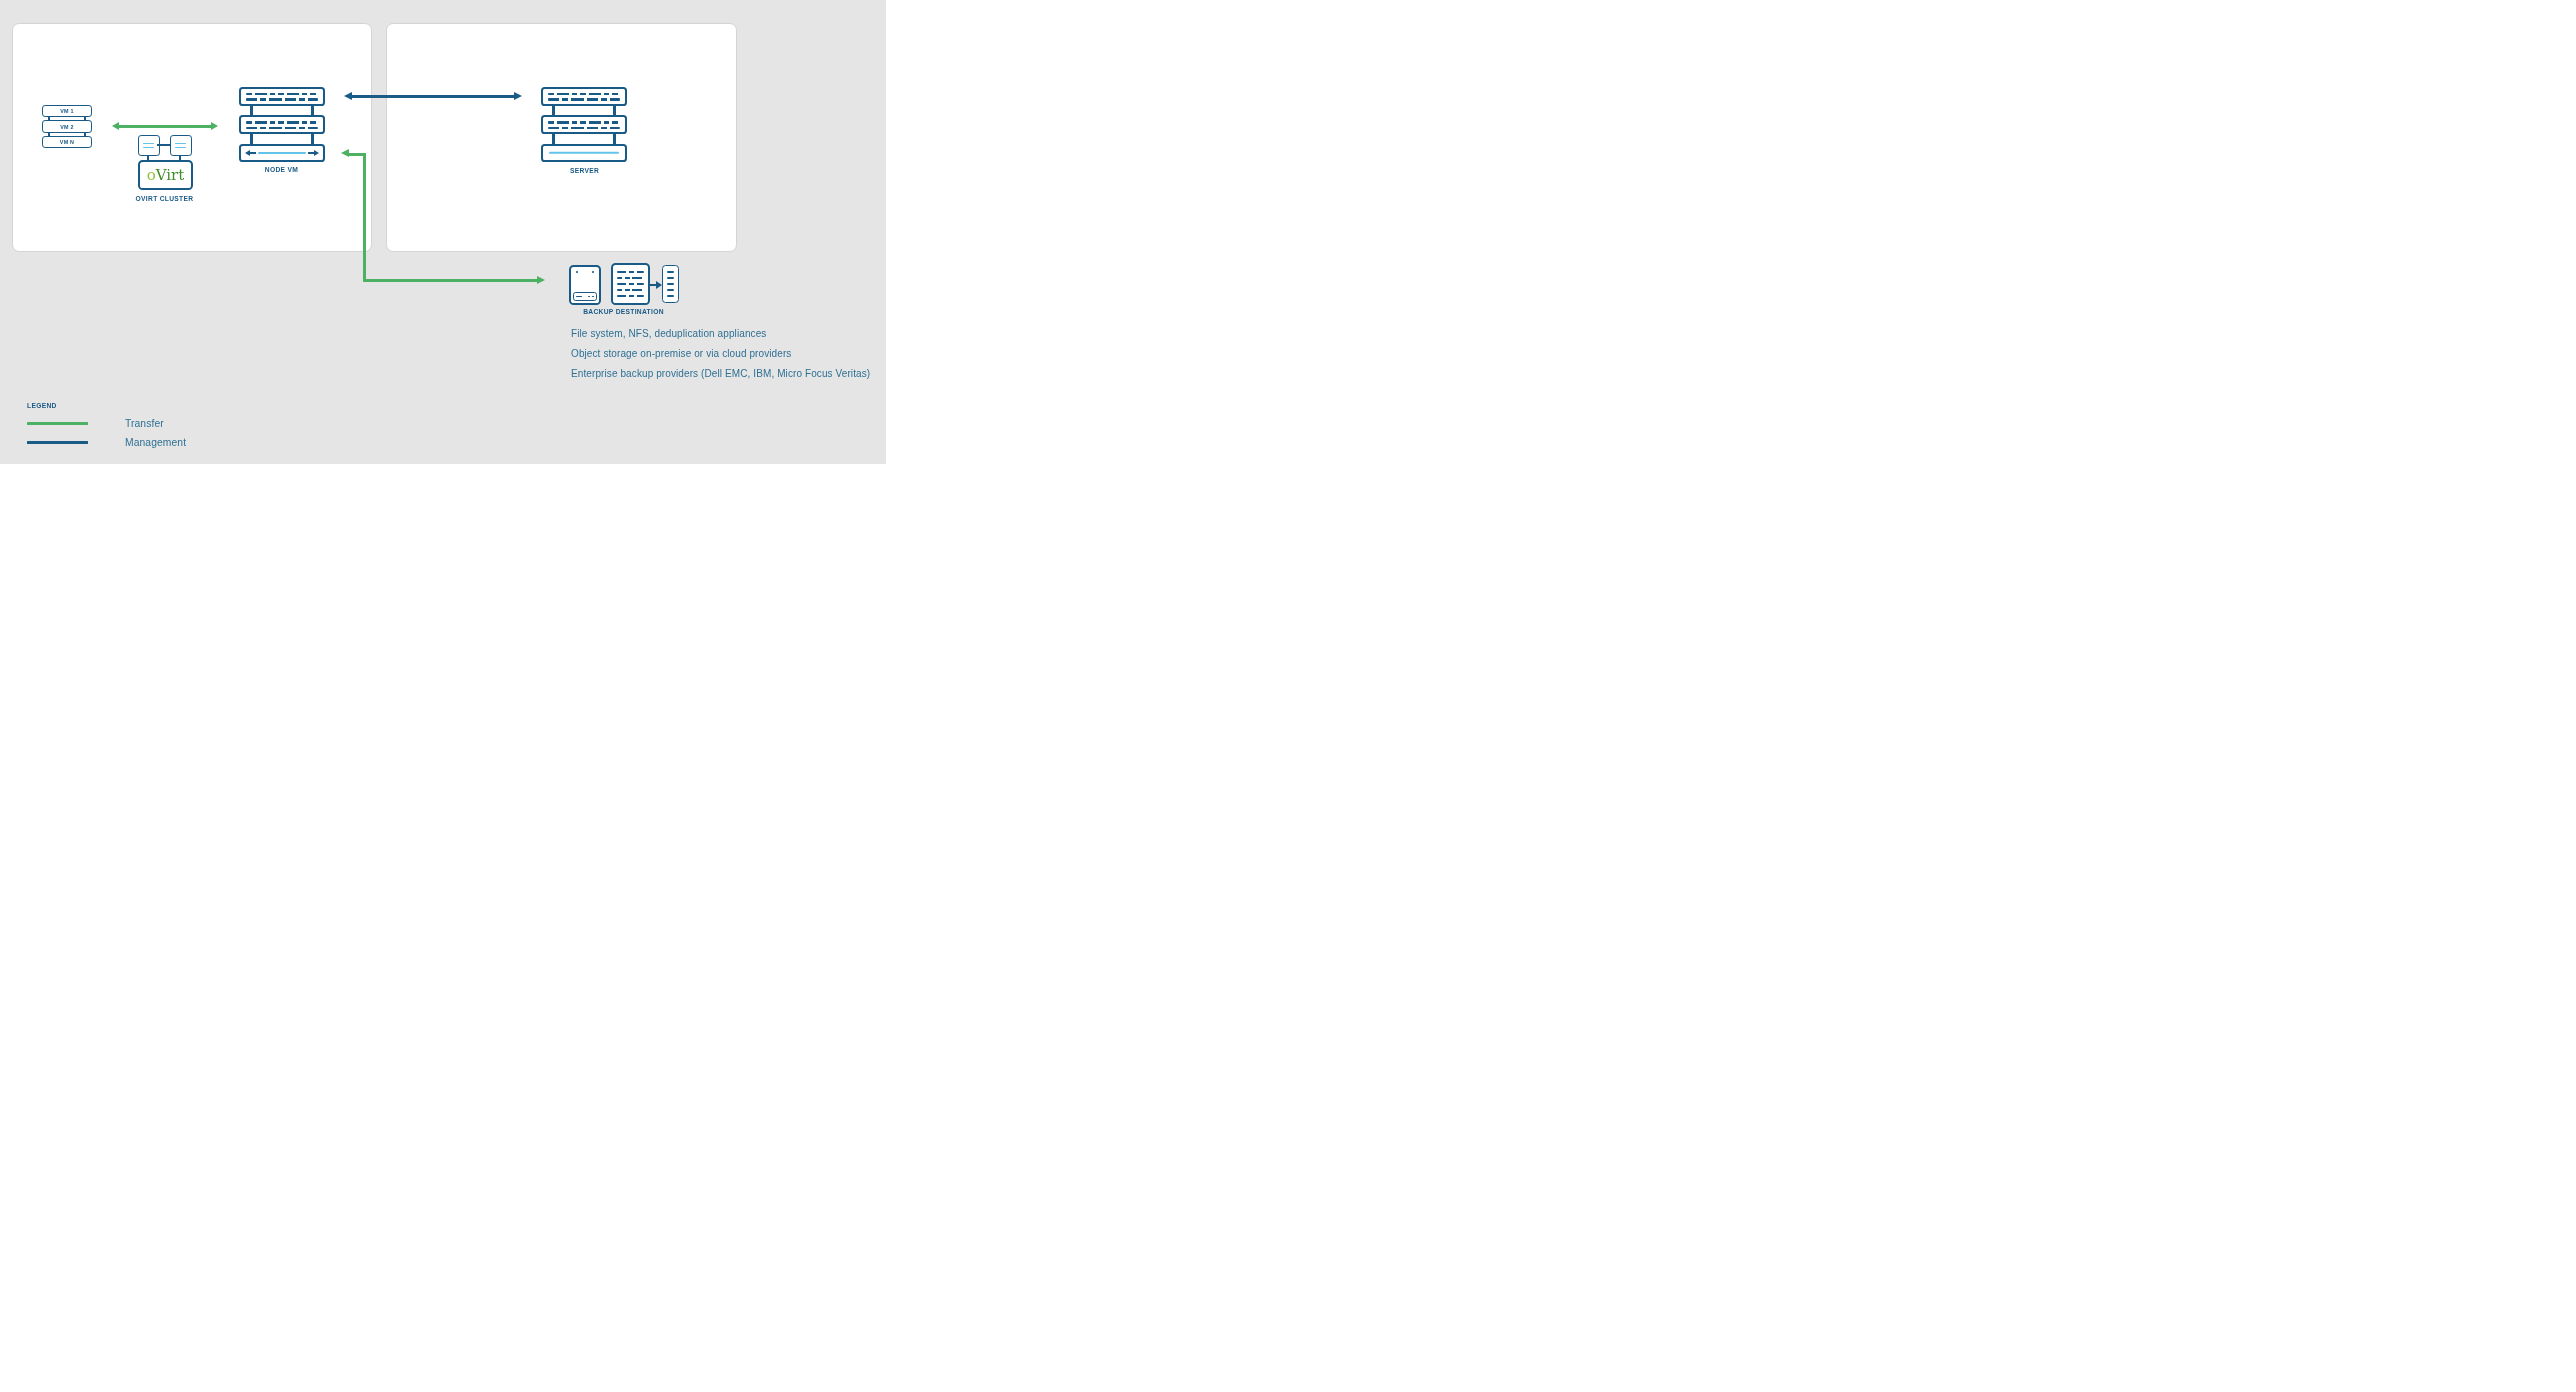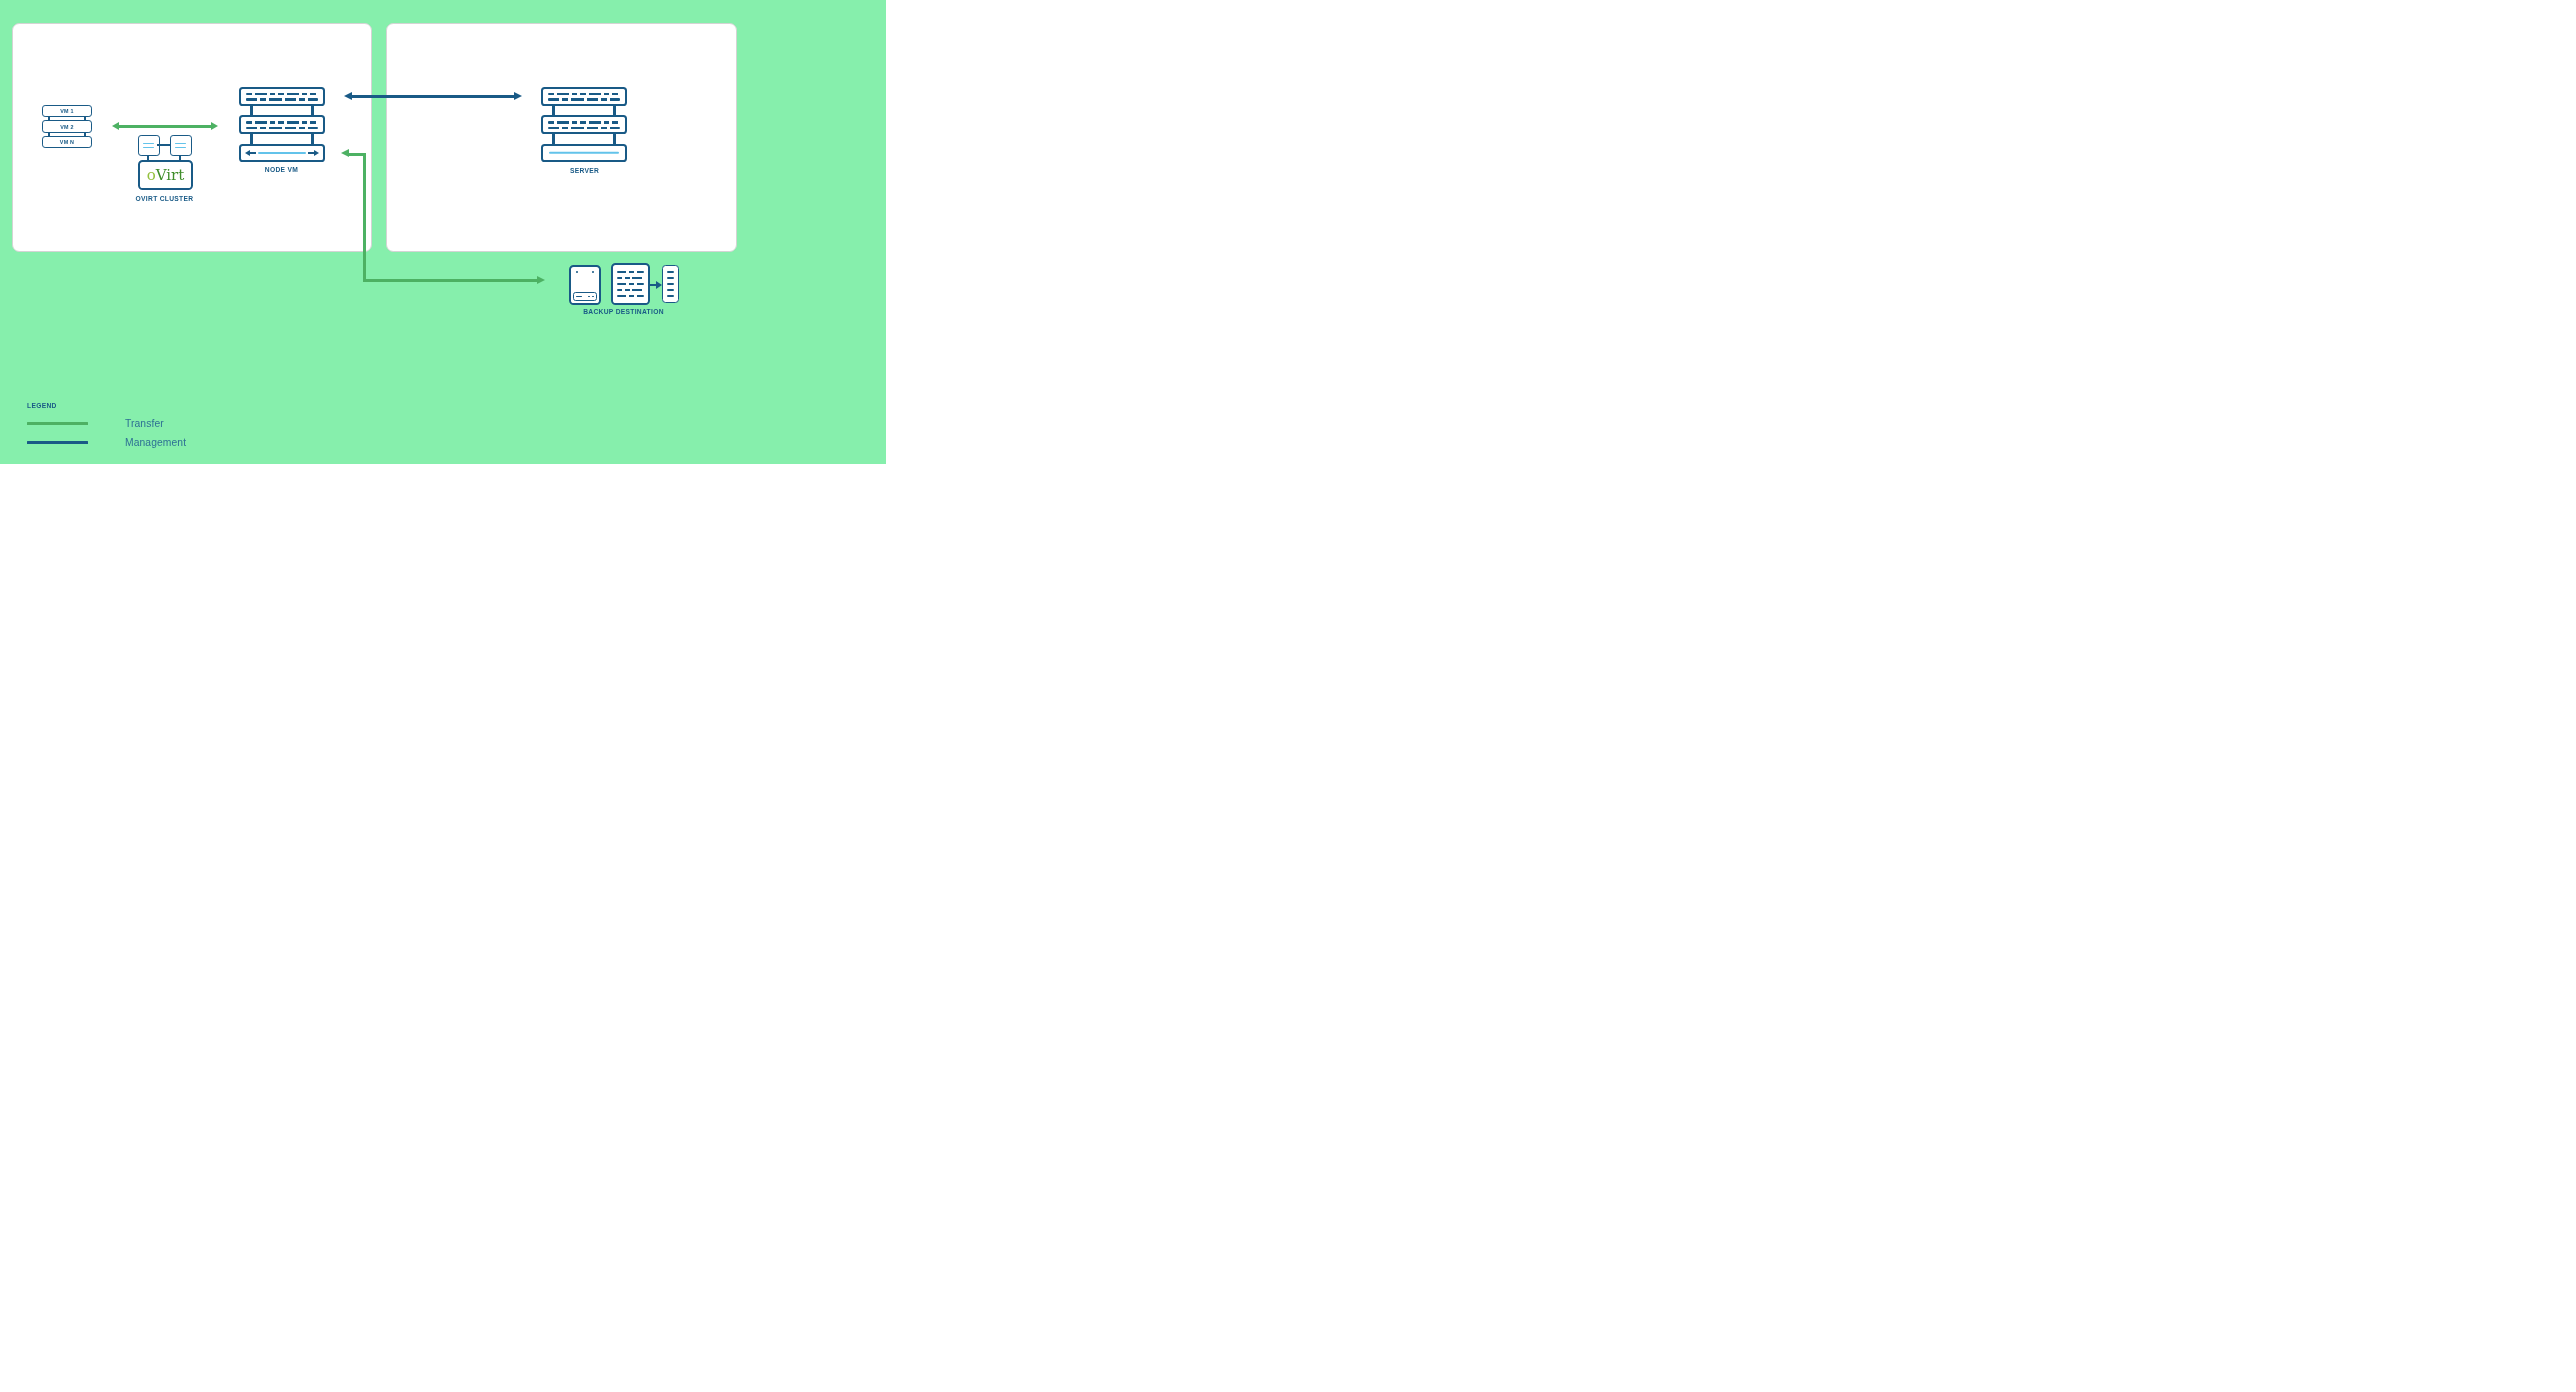--- a/index.html
+++ b/index.html
@@ -7,21 +7,21 @@
     --lblue:#63c3ea;
     --green:#4db163;
     --text:#2e7094;
     --ogreen:#94c13e;
     --vgreen:#3f8d2a;
     --pborder:#d4d4d4;
   }
   *{margin:0;padding:0;box-sizing:border-box;}
   html,body{background:#fff;}
   body{font-family:"Liberation Sans",sans-serif;}
-  .canvas{position:relative;width:886px;height:464px;background:#86efac;overflow:hidden;}
+  .canvas{position:relative;width:886px;height:464px;background:#e5e5e5;overflow:hidden;}
 
   .panel{position:absolute;background:#fff;border:0.8px solid var(--pborder);border-radius:7.2px;}
   .panel.left{left:12.4px;top:23px;width:360px;height:229px;}
   .panel.right{left:386px;top:23px;width:351px;height:229px;}
 
   
   .vm-stack{position:absolute;left:42px;top:105px;width:50px;}
   .vm-box{position:relative;height:12.4px;border:1.8px solid var(--navy);border-radius:3.1px;background:#fff;
           display:flex;align-items:center;justify-content:center;
           color:var(--navy);font-size:5.4px;font-weight:700;letter-spacing:0.2px;z-index:2;}
@@ -265,20 +265,25 @@
     <div class="listicon">
         <b></b>
         <b></b>
         <b></b>
         <b></b>
         <b></b>
       </div>
     <div class="icon-label" style="left:567px;top:308px;width:113px;">BACKUP DESTINATION</div>
   </div>
 
+  <div class="notes">
+    <div>File system, NFS, deduplication appliances</div>
+    <div>Object storage on-premise or via cloud providers</div>
+    <div>Enterprise backup providers (Dell EMC, IBM, Micro Focus Veritas)</div>
+  </div>
 
   <div class="legend-title">LEGEND</div>
   <div class="legend-row" style="top:418px;">
     <span class="line" style="background: rgb(77, 177, 99);"></span>
     <span class="lbl">Transfer</span>
   </div>
   <div class="legend-row" style="top:437px;">
     <span class="line" style="background: rgb(25, 90, 134);"></span>
     <span class="lbl">Management</span>
   </div>

